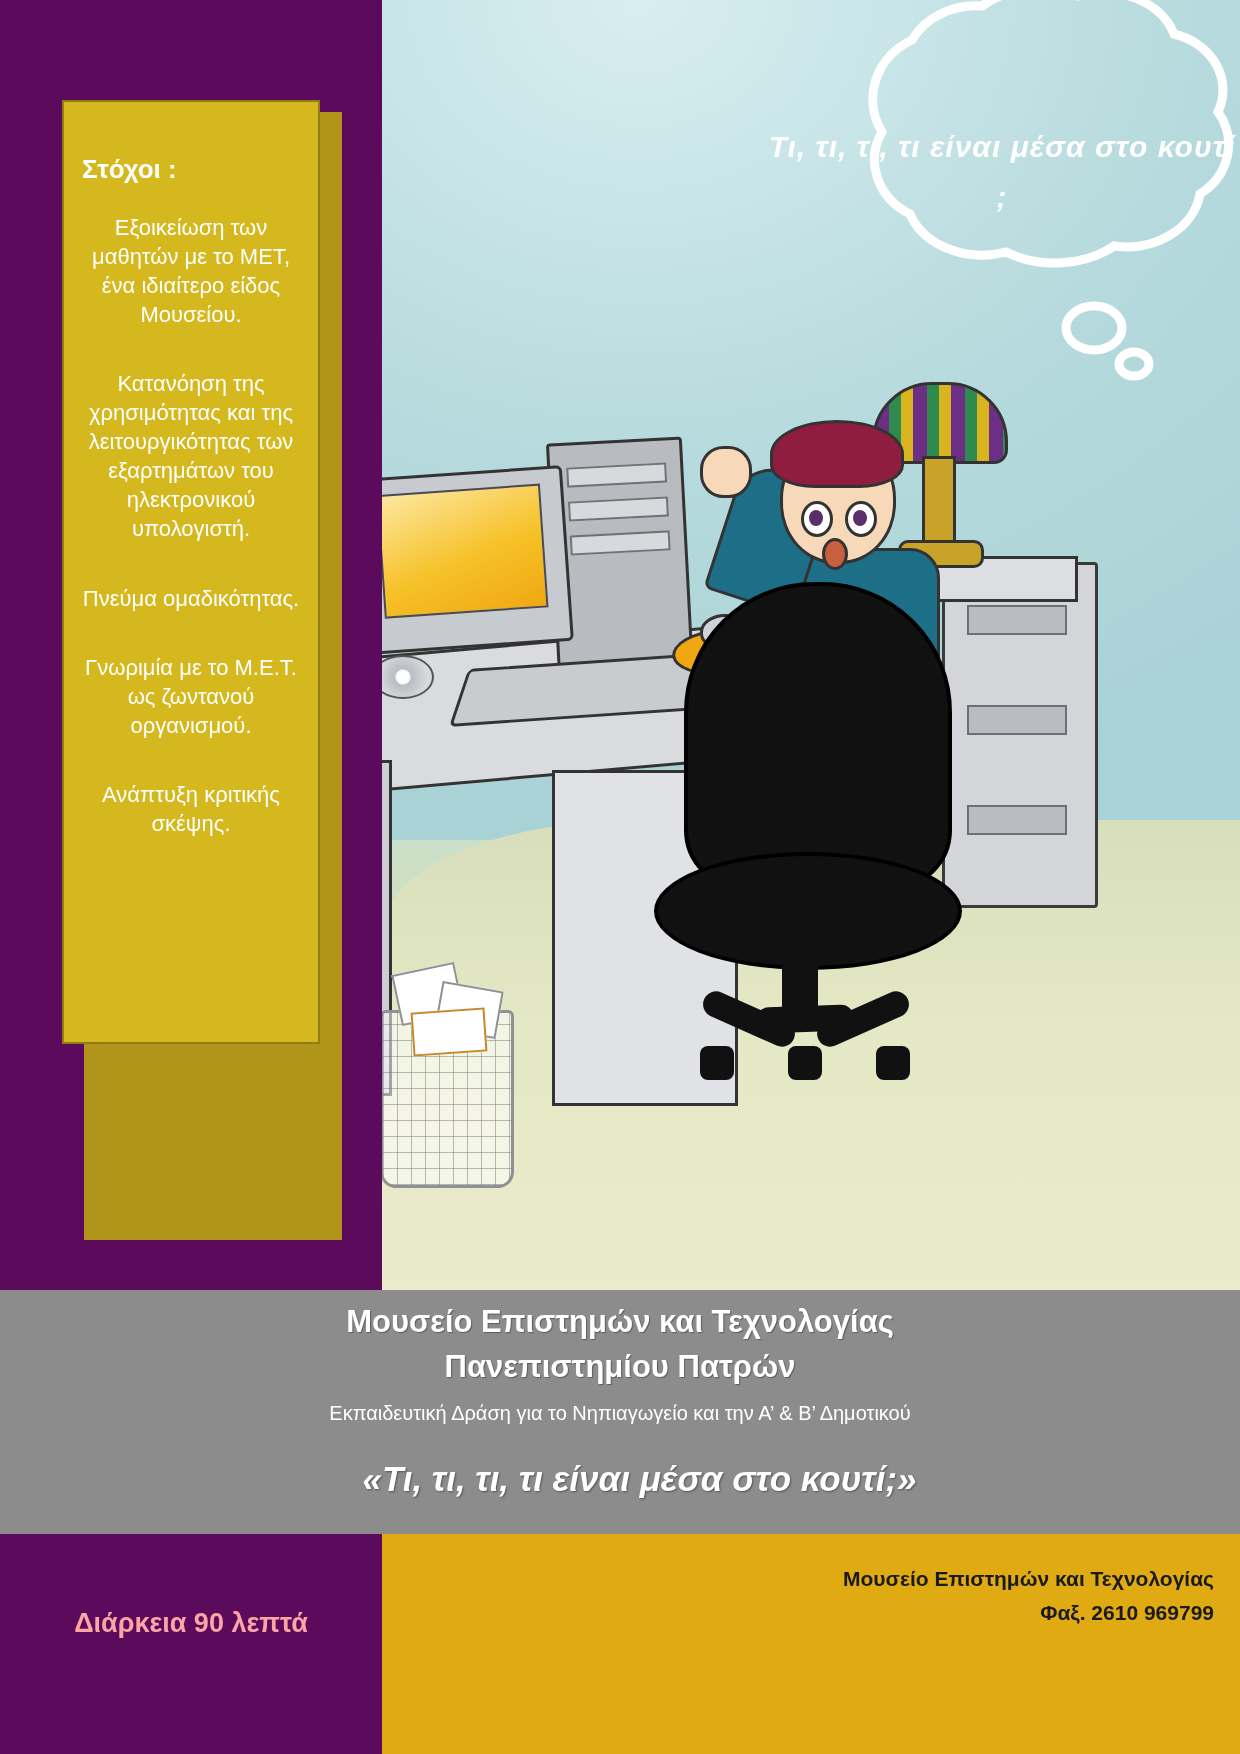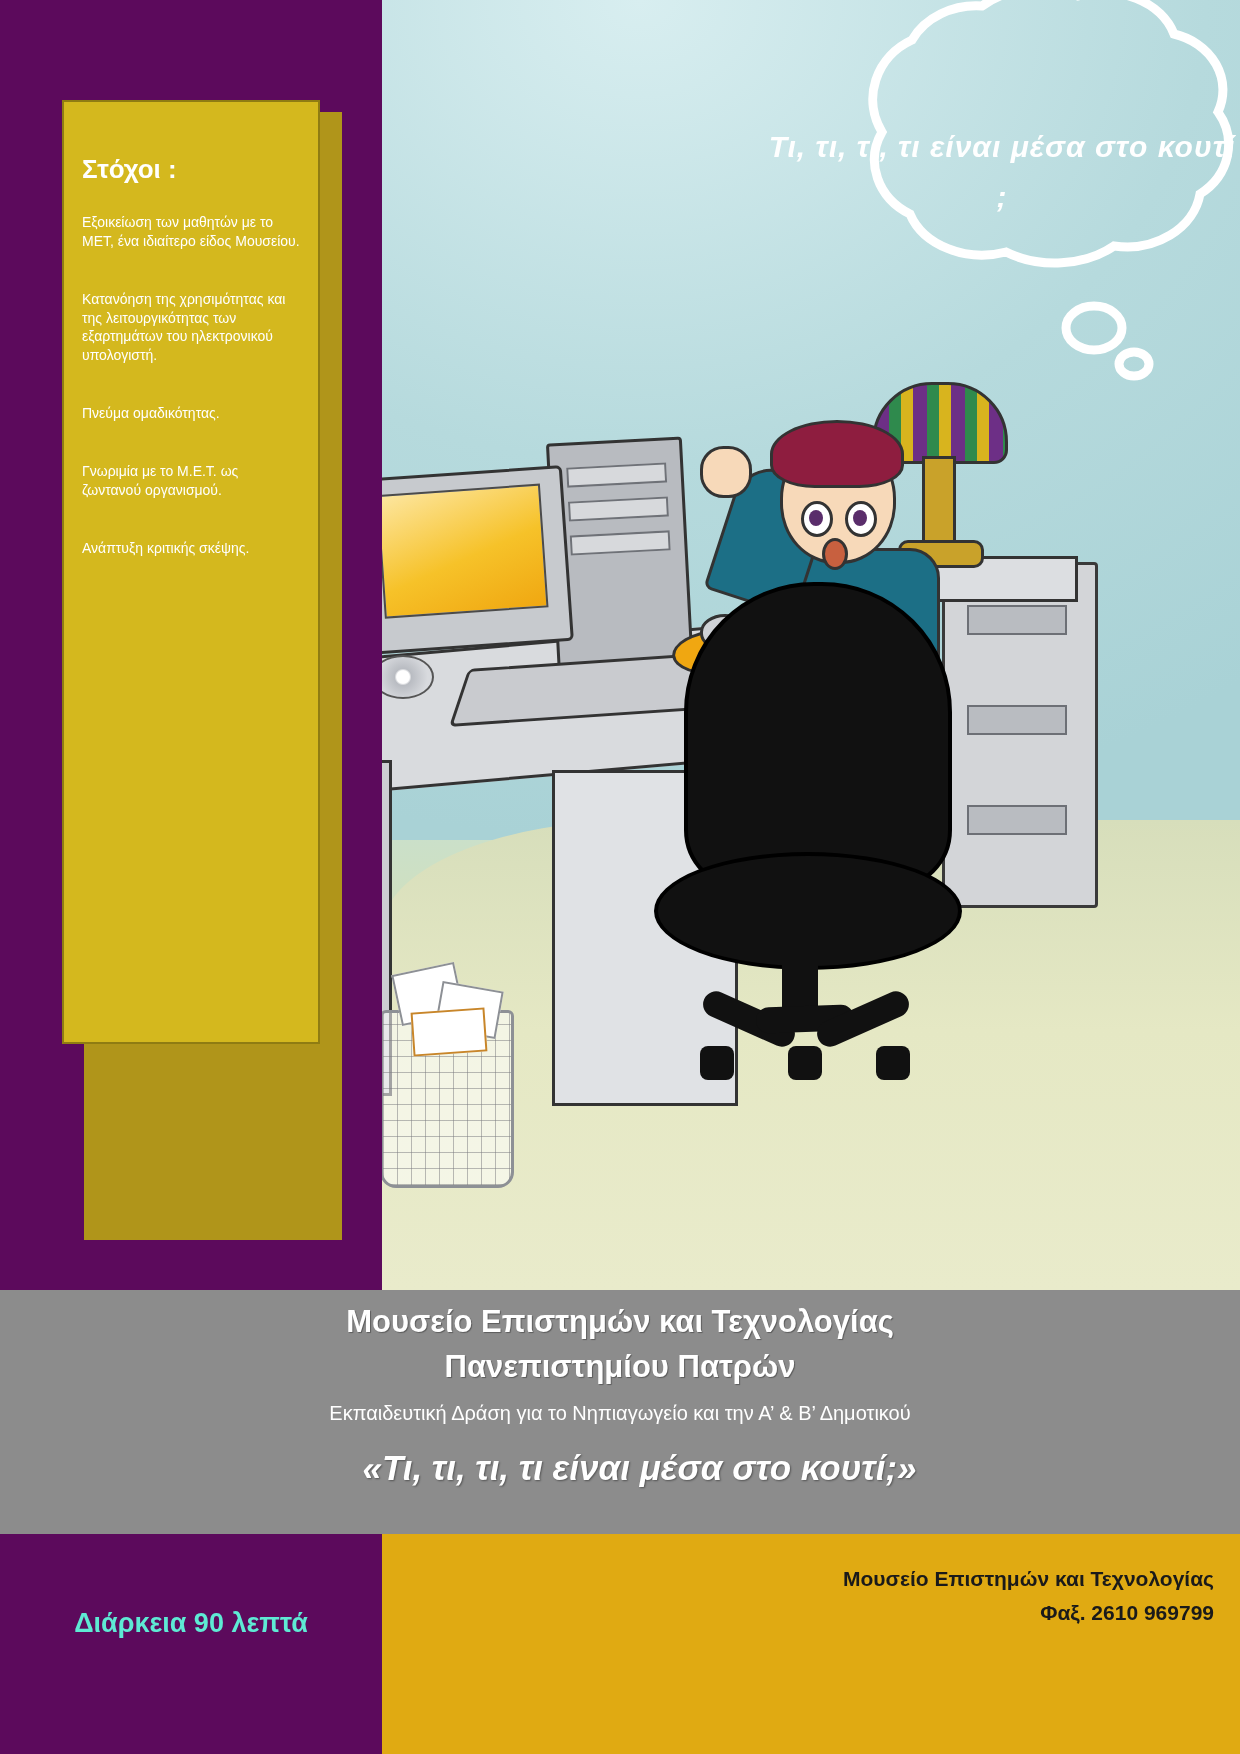--- a/index.html
+++ b/index.html
@@ -76,23 +76,24 @@
     padding: 52px 18px 10px 18px;
     color: #ffffff;
   }
   .goals-title {
     font-size: 26px;
     font-weight: bold;
     margin-bottom: 28px;
     line-height: 1.2;
   }
   .goals-item {
-    font-size: 14px;
+    font-size: 22px;
     line-height: 1.32;
     margin-bottom: 40px;
+    text-align: center;
   }
 
   
   .bubble-wrap {
     position: absolute;
     left: 380px; top: -8px;
     width: 480px; height: 430px;
   }
   .bubble-text {
     position: absolute;
@@ -399,41 +400,41 @@
     font-size: 31px;
     font-weight: bold;
     line-height: 1.45;
     text-shadow: 1px 1px 1px rgba(0,0,0,.35);
   }
   .banner .sub {
     margin-top: 12px;
     font-size: 20px;
   }
   .banner .quote {
-    margin-top: 23px;
+    margin-top: 34px;
     font-size: 35px;
     font-weight: bold;
     font-style: italic;
     text-shadow: 1px 1px 2px rgba(0,0,0,.4);
     padding-left: 39px;
   }
 
   
   .bottom {
     position: absolute;
     left: 0; top: 1534px;
     width: 1240px;
     height: 220px;
   }
   .bottom-purple {
     position: absolute;
     left: 0; top: 0;
     width: 382px; height: 220px;
     background: #5c0a5c;
-    color: #5eead4;
+    color: #fca5a5;
   }
   .duration {
     position: absolute;
     left: 0; top: 74px;
     width: 382px;
     text-align: center;
     font-size: 27px;
     font-weight: bold;
   }
   .bottom-gold {

